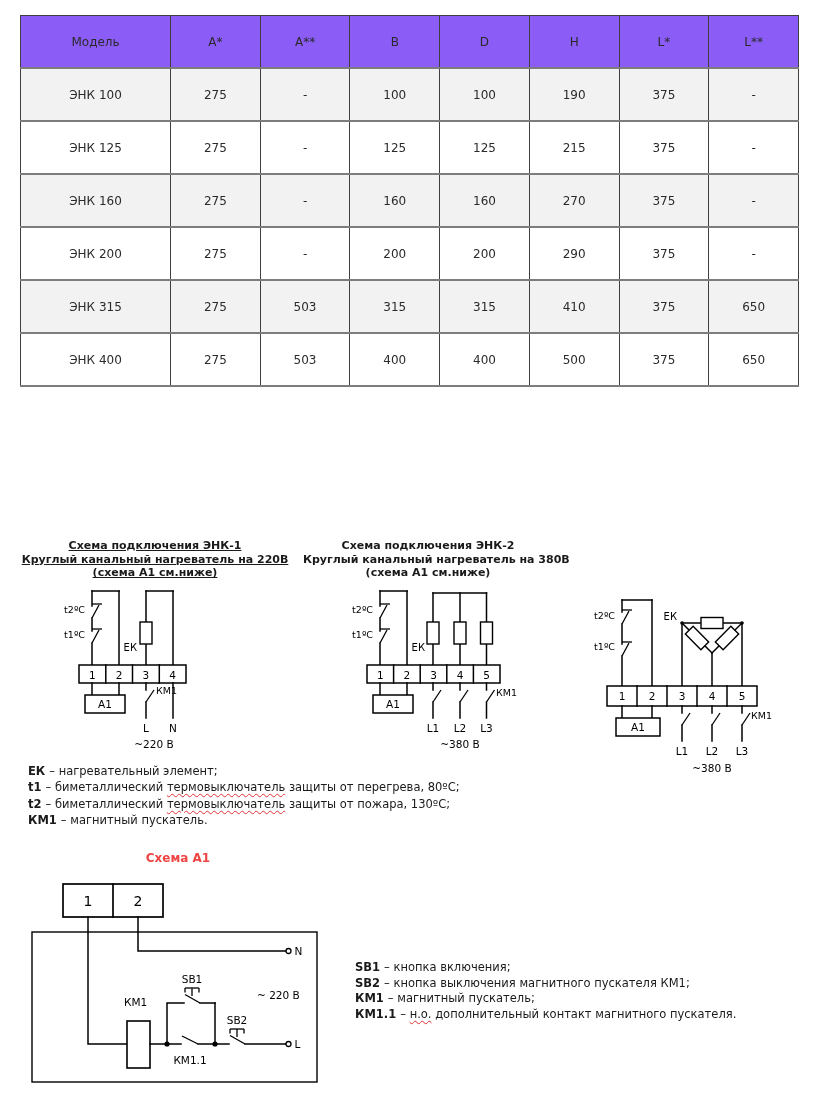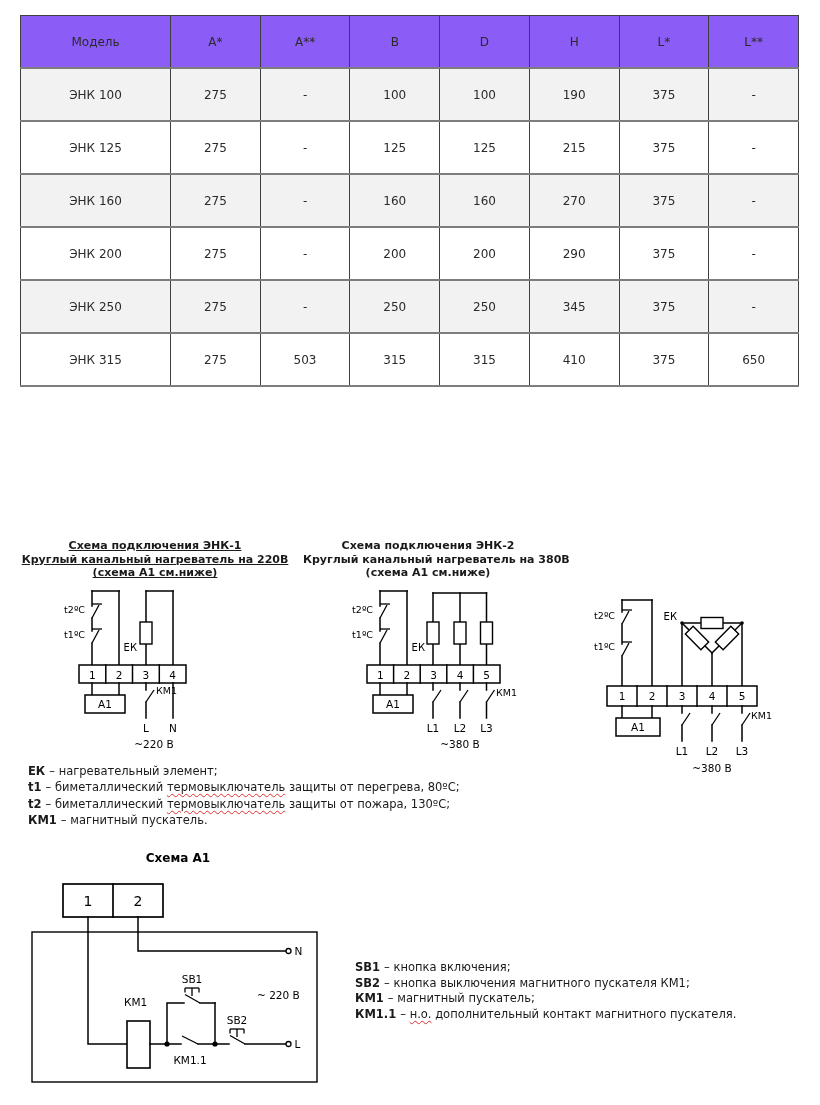--- a/index.html
+++ b/index.html
@@ -46,21 +46,21 @@
   svg text.volt { font-size:10.5px; }
   
   .legend { position:absolute; font-size:11.5px; line-height:16.3px; color:#1a1a1a; }
   .legend .term { font-weight:bold; margin-right:4px; }
   .wavy {
     text-decoration:underline; text-decoration-style:wavy;
     text-decoration-color:#e03131; text-decoration-thickness:1px;
     text-underline-offset:2px;
   }
   .schema-title {
-    position:absolute; font-weight:bold; font-size:12px; color:#000000; text-align:center;
+    position:absolute; font-weight:bold; font-size:12px; color:#ef4444; text-align:center;
   }
 </style>
 </head>
 <body>
 
 <div class="page">
 
   <table class="spec">
     <colgroup>
         <col class="c-model">
@@ -119,36 +119,36 @@
         <td>ЭНК 200</td>
         <td>275</td>
         <td>-</td>
         <td>200</td>
         <td>200</td>
         <td>290</td>
         <td>375</td>
         <td>-</td>
       </tr>
       <tr>
-        <td>ЭНК 250</td>
-        <td>275</td>
-        <td>-</td>
-        <td>250</td>
-        <td>250</td>
-        <td>345</td>
-        <td>375</td>
-        <td>-</td>
-      </tr>
-      <tr>
         <td>ЭНК 315</td>
         <td>275</td>
         <td>503</td>
         <td>315</td>
         <td>315</td>
         <td>410</td>
+        <td>375</td>
+        <td>650</td>
+      </tr>
+      <tr>
+        <td>ЭНК 400</td>
+        <td>275</td>
+        <td>503</td>
+        <td>400</td>
+        <td>400</td>
+        <td>500</td>
         <td>375</td>
         <td>650</td>
       </tr>
     </tbody>
   </table>
 
   <div class="dtitle" style="left:18px; top:539px; width:274px;text-decoration:underline;">
     <div>Схема подключения ЭНК-1</div>
     <div>Круглый канальный нагреватель на 220В</div>
     <div>(схема А1 см.ниже)</div>

